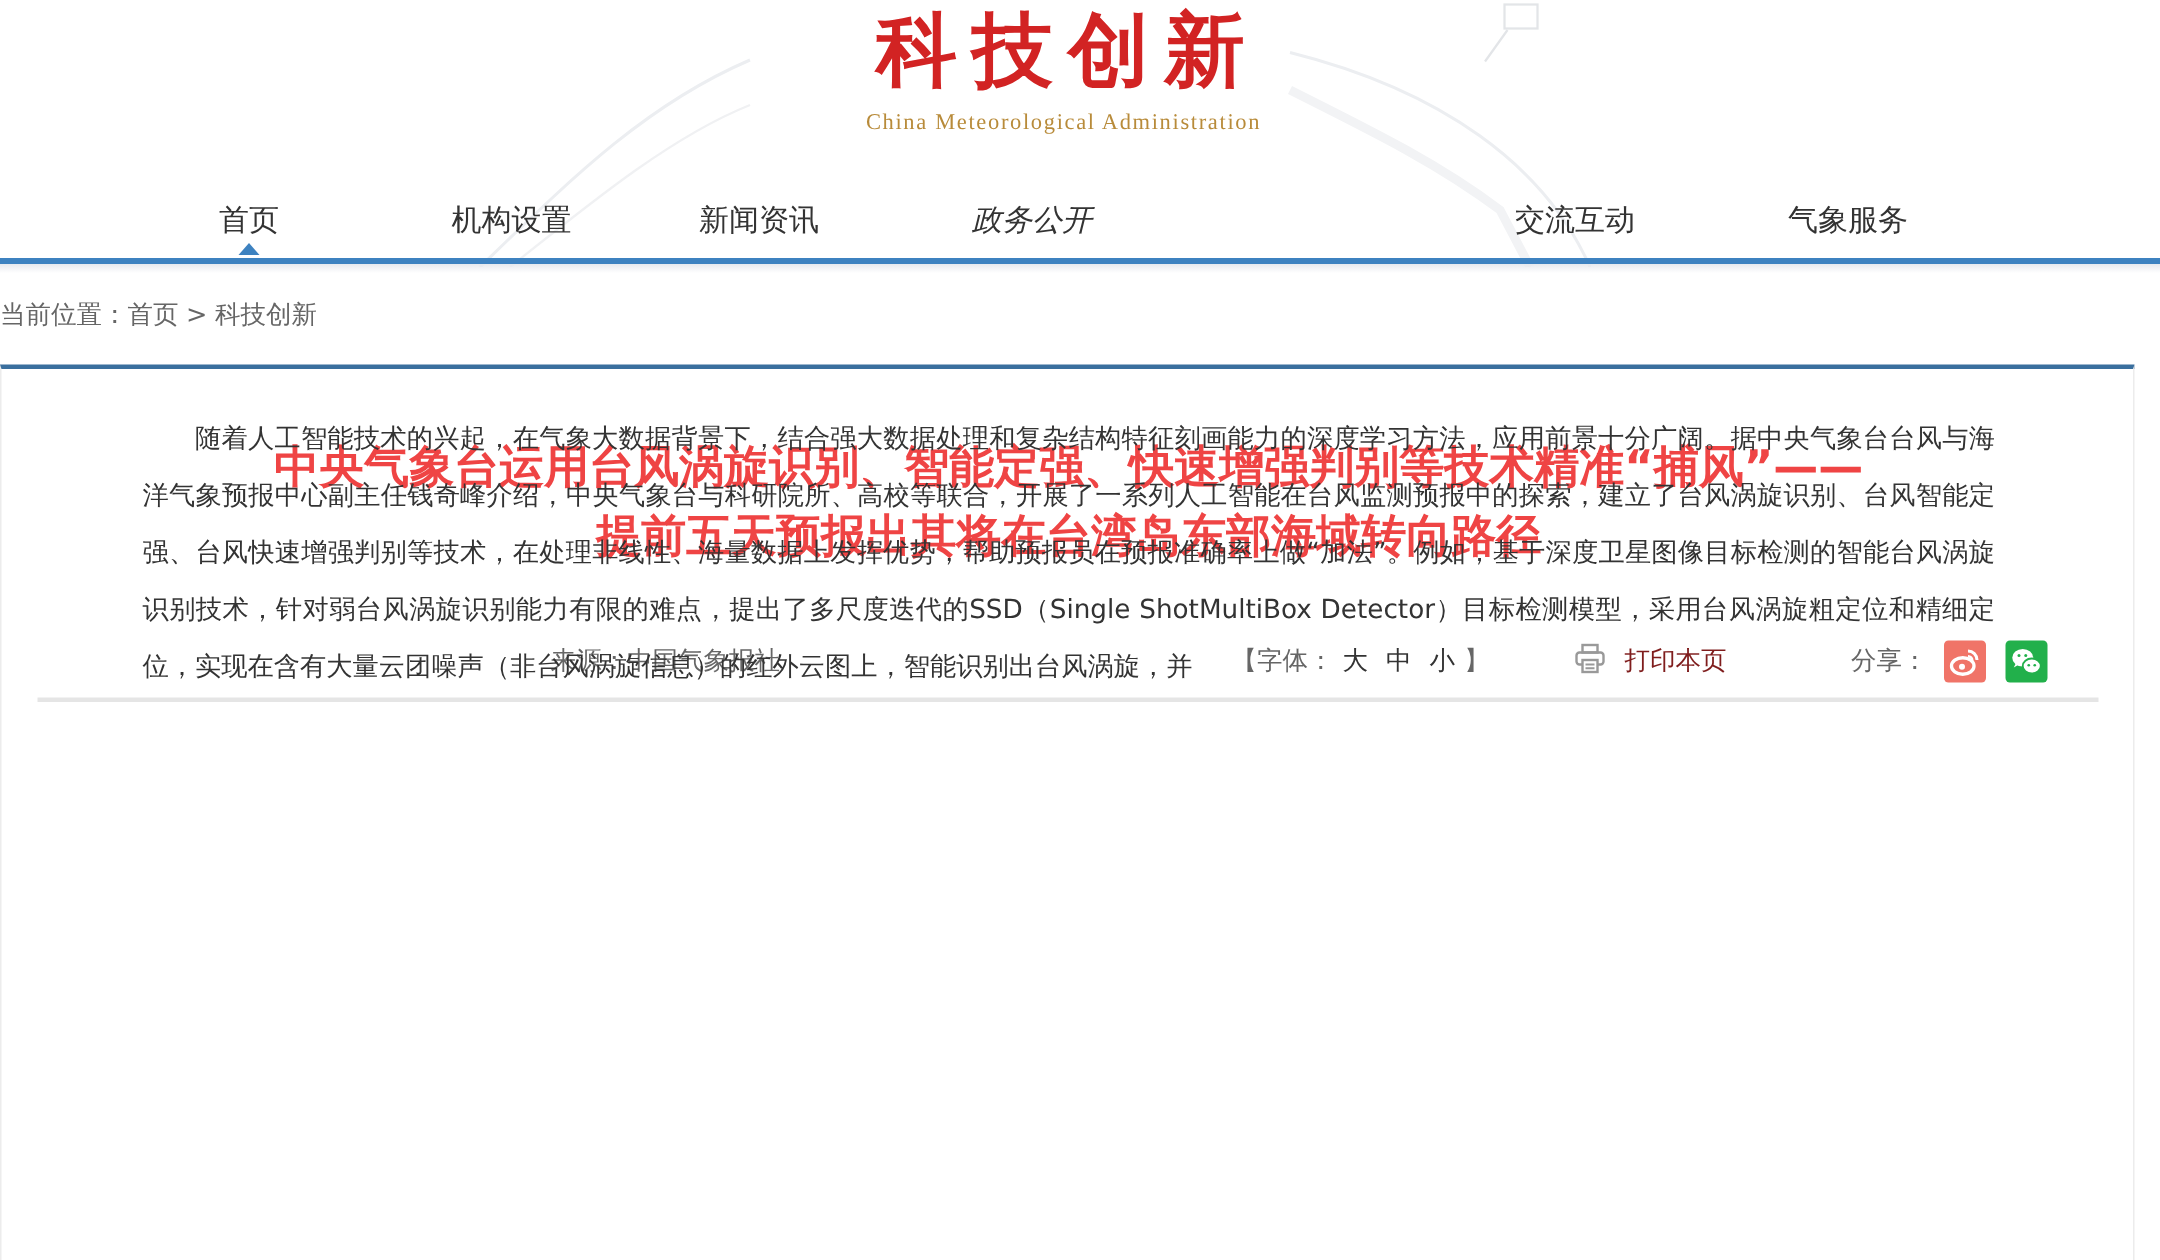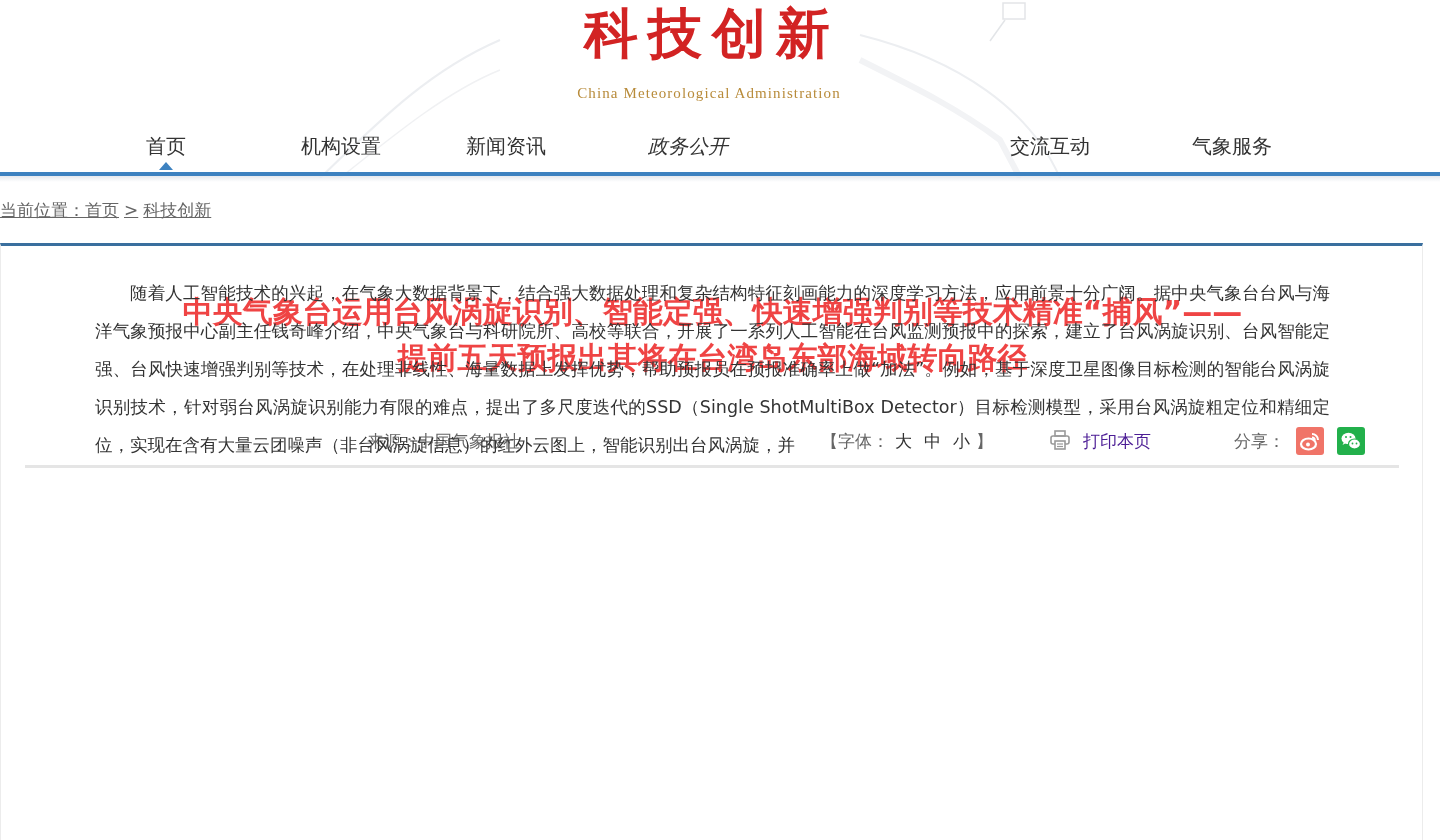--- a/index.html
+++ b/index.html
@@ -20,21 +20,21 @@
   .logo-cn {
     display: block;
     font-family: "DejaVu Sans", sans-serif;
     font-weight: bold; font-size: 54px; color: #d22323;
     letter-spacing: 10px; line-height: 60px; margin-left: 6px;
   }
   .logo-en {
     display: block;
     font-family: "Liberation Serif", "DejaVu Serif", serif;
     font-size: 15px; color: #b88b3a; letter-spacing: 1.1px; line-height: 20px;
-    margin-top: 19px;
+    margin-top: 8px;
   }
   .nav {
     position: absolute; left: 0; top: 126px; width: 1440px; height: 40px;
   }
   .nav-item {
     position: absolute; top: 0; height: 40px;
     font-size: 20px; color: #333; line-height: 40px; white-space: nowrap;
     cursor: pointer;
   }
   .nav-item.active::after {
@@ -47,21 +47,21 @@
     position: absolute; left: 0; top: 172px; width: 1440px; height: 4px;
     background: #3d82c0;
   }
   .nav-shadow {
     position: absolute; left: 0; top: 176px; width: 1440px; height: 6px;
     background: linear-gradient(#e6e9ee, rgba(255,255,255,0));
   }
 
   .breadcrumb {
     position: absolute; left: 0; top: 196px; height: 28px;
-    font-size: 17px; color: #666; line-height: 28px; white-space: nowrap; text-decoration: underline;
+    font-size: 17px; color: #666; line-height: 28px; white-space: nowrap;
   }
   .breadcrumb a { color: #666; text-decoration: none; cursor: pointer; }
   .breadcrumb .sep { margin: 0 5px; }
 
   .content {
     position: absolute; left: 0; top: 243px; width: 1423px; height: 620px;
     border: 1px solid #ececec; border-top: 3px solid #3a6f9e;
     background: #fff;
   }
   .title {
@@ -69,21 +69,21 @@
     font-weight: bold; font-size: 30px; color: #ef4444; line-height: 46px;
   }
   .meta {
     position: absolute; left: 24px; top: 172px; width: 1374px; height: 50px;
     border-bottom: 3px solid #e5e5e5;
     font-size: 17px; color: #666;
   }
   .meta-item { position: absolute; top: 10px; line-height: 26px; white-space: nowrap; }
   .meta .fs-opt { color: #333; margin: 0 6px; cursor: pointer; }
   .print-icon { display: inline-block; vertical-align: -4px; margin-right: 12px; }
-  .print-label { color: #4c1d95; cursor: pointer; }
+  .print-label { color: #7f1d1d; cursor: pointer; }
   .share-btn {
     position: absolute; top: 9px; width: 28px; height: 28px; border-radius: 3px;
     cursor: pointer;
   }
   .weibo { background: #f07468; }
   .wechat { background: #22b04b; }
 
   .body-text {
     position: absolute; left: 95px; top: 274px; width: 1235px;
     font-size: 17.5px; line-height: 38px; color: #333;

